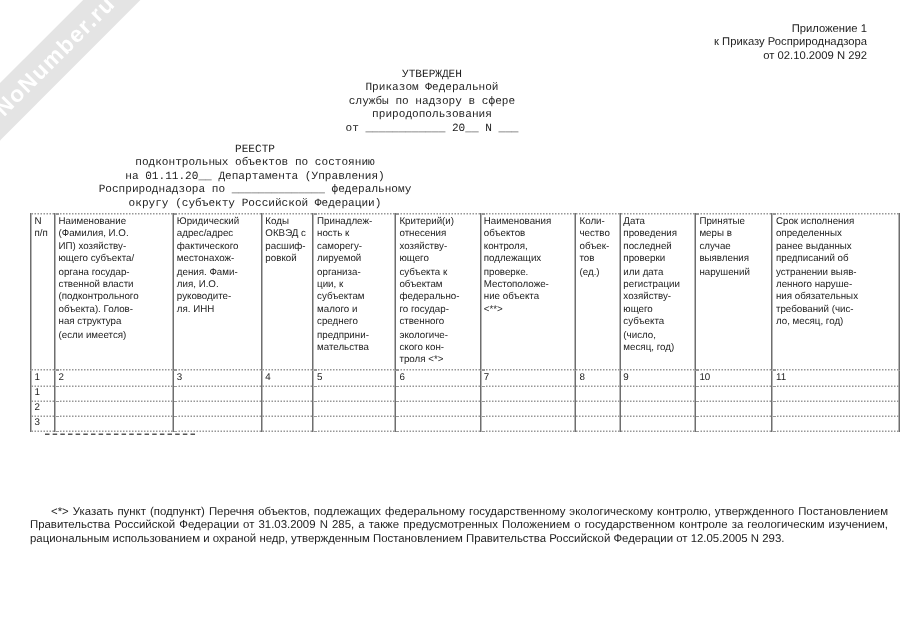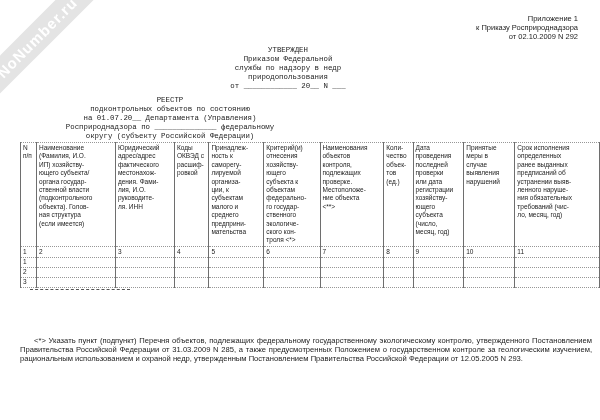--- a/index.html
+++ b/index.html
@@ -42,27 +42,27 @@
   <div class="ribbon">
     <span>NoNumber.ru</span>
   </div>
 
   <div class="annex">Приложение 1
 к Приказу Росприроднадзора
 от 02.10.2009 N 292</div>
 
   <div class="approved">УТВЕРЖДЕН
 Приказом Федеральной
-службы по надзору в недр
+службы по надзору в сфере
 природопользования
 от ____________ 20__  N ___</div>
 
   <div class="reestr">РЕЕСТР
 подконтрольных объектов по состоянию
-на 01.07.20__ Департамента (Управления)
+на 01.11.20__ Департамента (Управления)
 Росприроднадзора по ______________ федеральному
 округу (субъекту Российской Федерации)</div>
 
   <table class="reg">
     <colgroup>
       <col style="width:17px">
         <col style="width:82px">
         <col style="width:61px">
         <col style="width:35px">
       <col style="width:57px">

